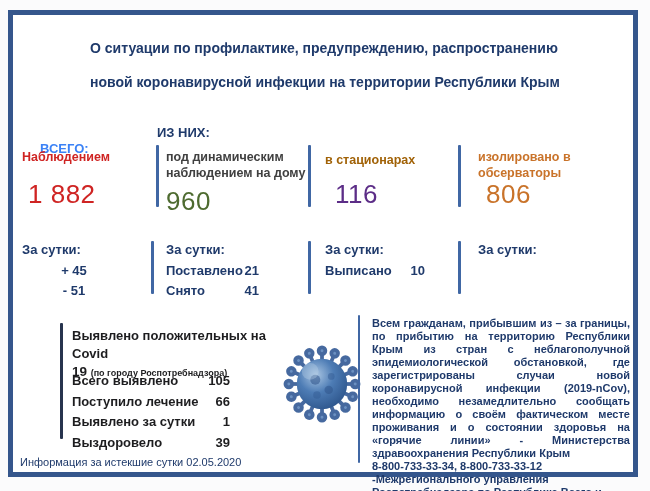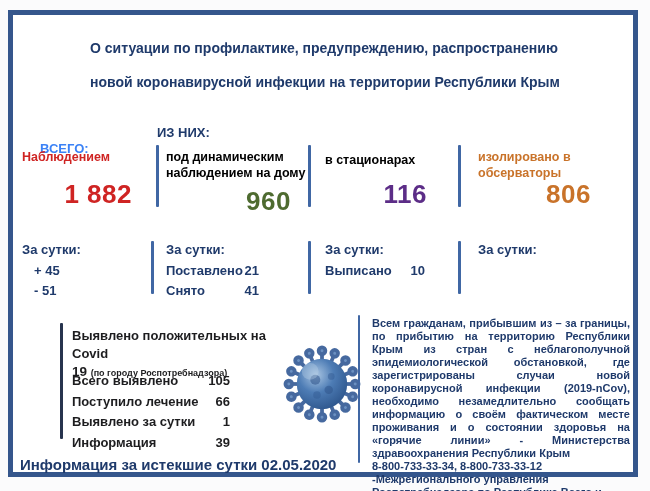--- a/index.html
+++ b/index.html
@@ -6,34 +6,34 @@
   .canvas{
     position:relative;width:650px;height:491px;background:#fbfbfc;
     font-family:"Liberation Sans",sans-serif;overflow:hidden;
   }
   .frame{position:absolute;left:8px;top:10px;width:620px;height:457px;
     border:5px solid #35568c;background:#ffffff;}
   .abs{position:absolute;}
   .title{left:90px;top:31px;font-size:14px;font-weight:bold;line-height:34px;color:#1f3a6b;}
   .section-label{font-size:13px;font-weight:bold;color:#1f3a6b;}
   .card-label{font-size:12.5px;font-weight:bold;line-height:16px;}
-  .card-value{font-size:26px;font-weight:bold;text-align:right;letter-spacing:0.5px;}
+  .card-value{font-size:26px;font-weight:normal;text-align:left;letter-spacing:0.5px;}
   .vdiv{width:3px;border-radius:1px;}
   .daily-header{font-size:13px;font-weight:bold;color:#1f3a6b;}
   .daily-rows{font-size:13px;font-weight:bold;line-height:19.5px;color:#1f3a6b;}
   .daily-row{display:flex;justify-content:space-between;}
-  .daily-col{}
+  .daily-col{text-align:center;}
   .covid-heading{font-size:13px;font-weight:bold;line-height:18px;}
   .covid-num{font-size:13.5px;font-weight:bold;}
   .covid-note{font-size:9px;font-weight:bold;}
   .covid-rows{font-size:13px;font-weight:bold;line-height:20.5px;}
   .covid-row{display:flex;justify-content:space-between;}
   .notice{width:258px;font-size:11px;font-weight:bold;line-height:13px;color:#1f3a6b;}
   .notice-para{text-align:justify;}
-  .footer{font-size:15px;font-weight:bold;color:#1f3a6b;text-align:center;}
+  .footer{font-size:11px;font-weight:normal;color:#1f3a6b;text-align:center;}
 </style>
 </head>
 <body>
 
 <div class="canvas">
 
   <div class="frame" style="border-color: rgb(53, 86, 140);"></div>
 
   <div class="abs title" style="color: rgb(31, 58, 107);">
     <div>О ситуации по профилактике, предупреждению, распространению</div>
@@ -43,29 +43,29 @@
   <div class="abs section-label" style="left: 22px; top: 141px; color: #3b82f6; padding-left: 18px;">ВСЕГО:</div>
   <div class="abs section-label" style="left: 157px; top: 125px; color: rgb(31, 58, 107);">ИЗ НИХ:</div>
 
   <div class="abs card-label" style="left: 22px; top: 149px; width: 130px; color: rgb(207, 36, 35);">
     <div>Наблюдением</div>
   </div>
   <div class="abs card-value" style="left: 28px; top: 179px; width: 104px; color: rgb(207, 36, 35);">1 882</div>
 
   <div class="abs vdiv" style="left: 156px; top: 145px; height: 62px; background-color: rgb(64, 103, 164);"></div>
 
-  <div class="abs card-label" style="left: 166px; top: 149px; width: 145px; color: #000000;">
+  <div class="abs card-label" style="left: 166px; top: 149px; width: 145px; color: #404040;">
     <div>под динамическим</div>
     <div>наблюдением на дому</div>
   </div>
   <div class="abs card-value" style="left: 166px; top: 186px; width: 125px; color: rgb(78, 107, 48);">960</div>
 
   <div class="abs vdiv" style="left: 308px; top: 145px; height: 62px; background-color: rgb(64, 103, 164);"></div>
 
-  <div class="abs card-label" style="left: 325px; top: 152px; width: 120px; color: #000000;">
+  <div class="abs card-label" style="left: 325px; top: 152px; width: 120px; color: #a16207;">
     <div>в стационарах</div>
   </div>
   <div class="abs card-value" style="left: 335px; top: 179px; width: 92px; color: rgb(92, 45, 135);">116</div>
 
   <div class="abs vdiv" style="left: 458px; top: 145px; height: 62px; background-color: rgb(64, 103, 164);"></div>
 
   <div class="abs card-label" style="left: 478px; top: 149px; width: 125px; color: rgb(201, 115, 42);">
     <div>изолировано в</div>
     <div>обсерваторы</div>
   </div>
@@ -120,21 +120,21 @@
     </div>
     <div class="covid-row">
       <span>Поступило лечение</span>
       <span>66</span>
     </div>
     <div class="covid-row">
       <span>Выявлено за сутки</span>
       <span>1</span>
     </div>
     <div class="covid-row">
-      <span>Информация</span>
+      <span>Выздоровело</span>
       <span>39</span>
     </div>
   </div>
 
   <div class="abs" style="left:280px;top:342px;width:84px;height:84px;">
     <svg viewBox="0 0 100 100" width="84" height="84" aria-hidden="true">
       <defs>
         <radialGradient id="vbody" cx="38%" cy="32%" r="78%">
           <stop offset="0%" stop-color="#a9c5e2"></stop>
           <stop offset="45%" stop-color="#4d7cb5"></stop>

